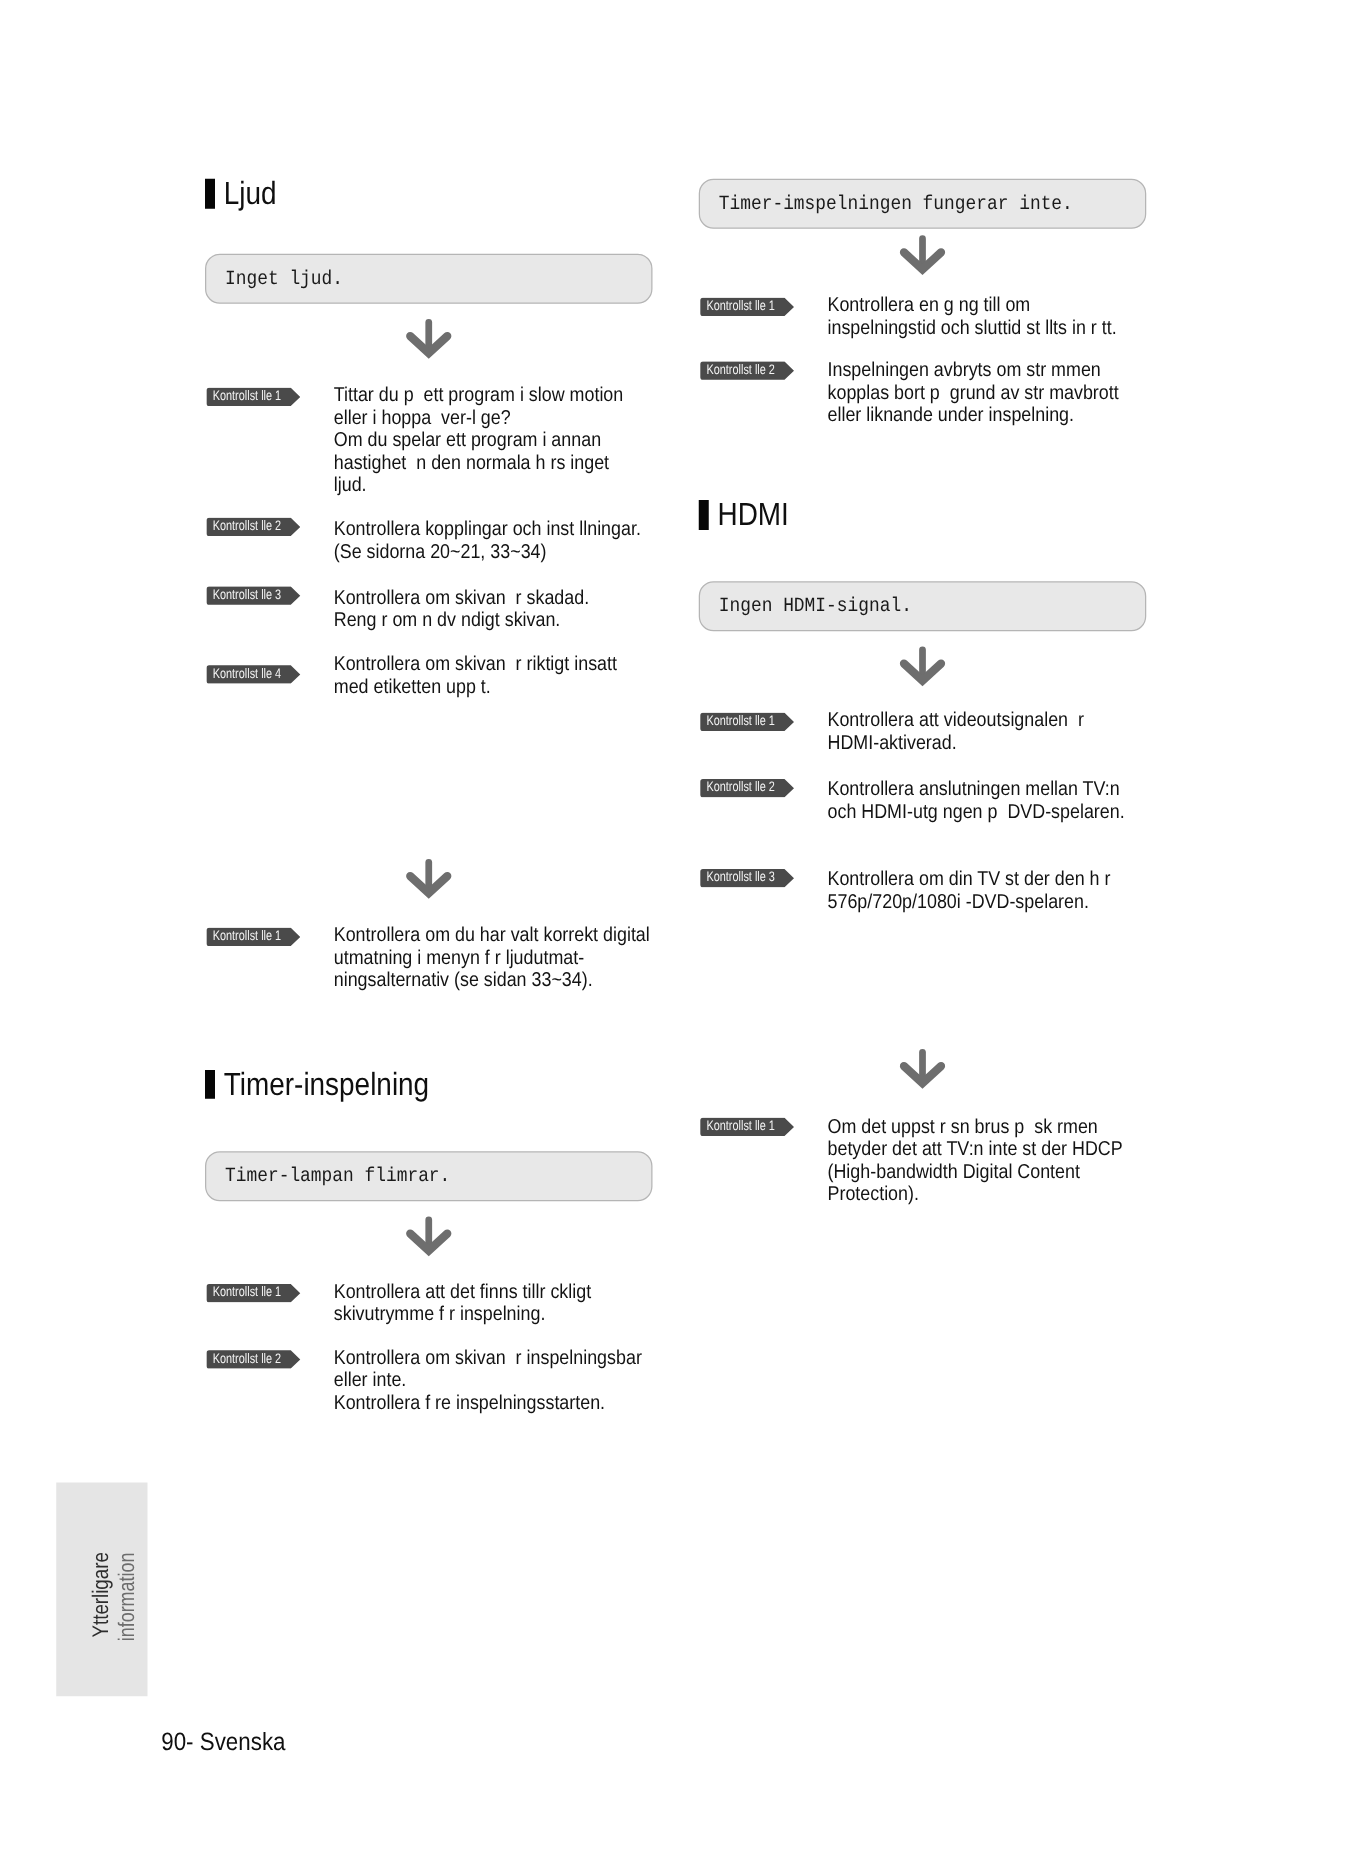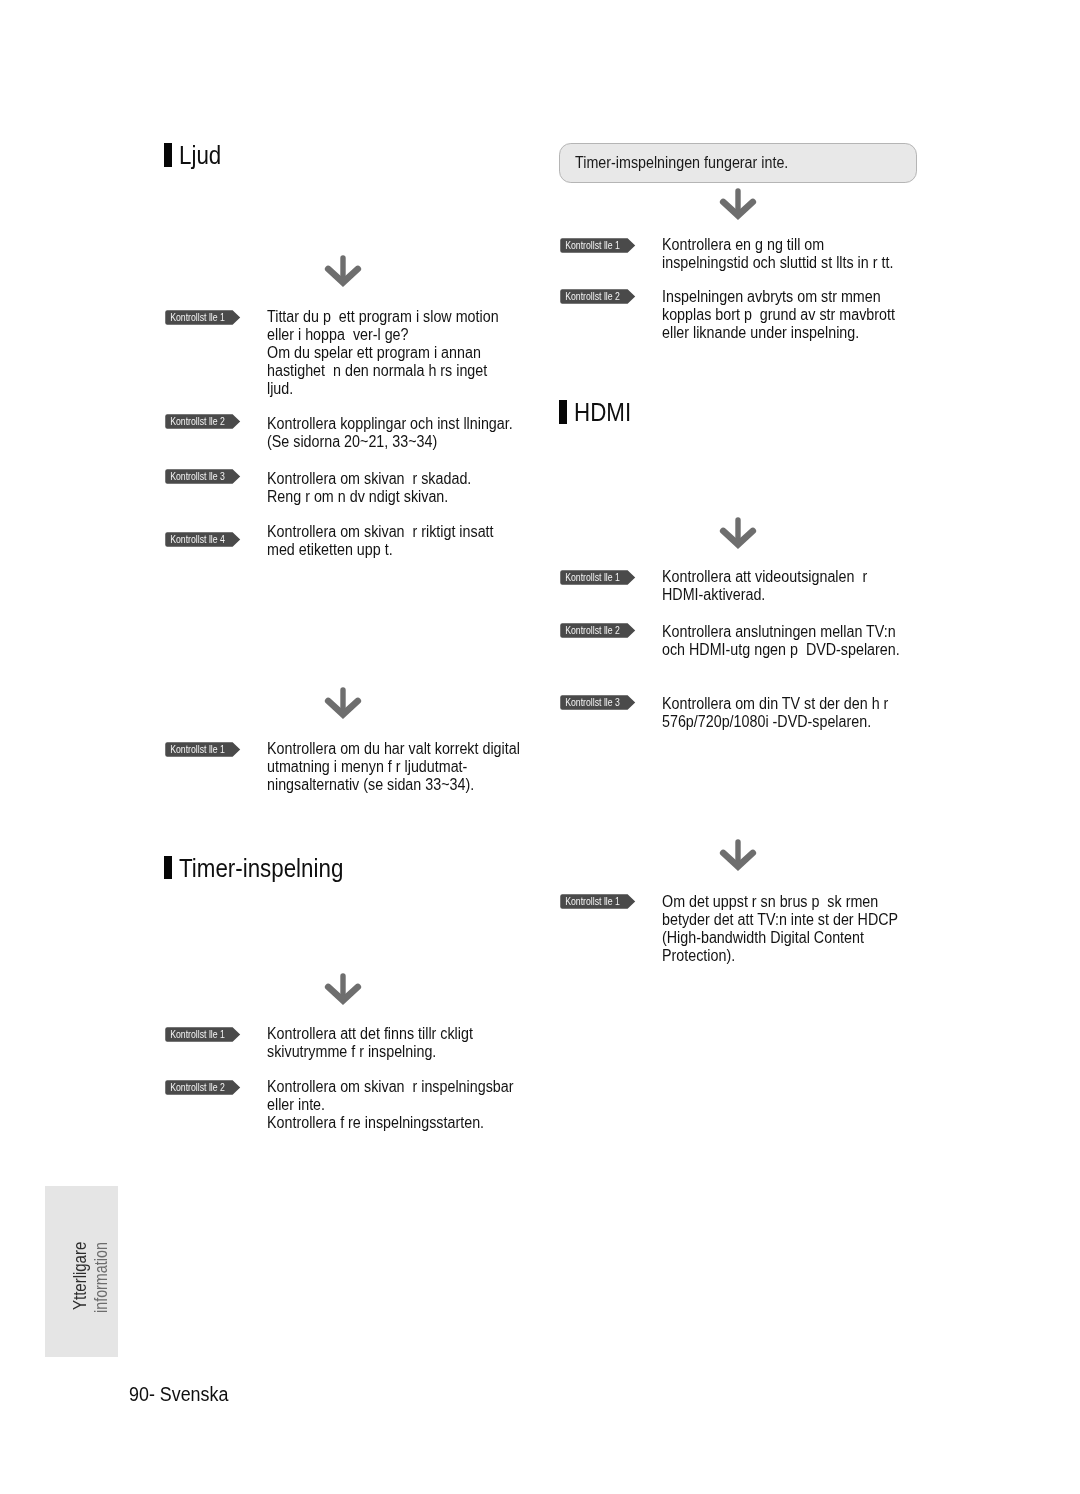--- a/index.html
+++ b/index.html
@@ -7,21 +7,21 @@
  font-family:"Liberation Sans",sans-serif;}
 .page{position:absolute;left:0;top:0;width:1080px;height:1494px;background:#fff;}
 
 .heading{position:absolute;}
 .heading .bar{position:absolute;left:0;top:0;width:7.5px;height:23.8px;background:#060606;}
 .heading .htxt{position:absolute;left:15.1px;top:-4.2px;font-size:25.6px;color:#0f0f0f;
  line-height:32px;white-space:pre;transform:scaleX(0.873);transform-origin:0 0;}
 
 .panel{position:absolute;box-sizing:border-box;border:1px solid #b5b5b5;border-radius:11.8px;
  background:#e8e8e8;}
-.panel .ptxt{position:absolute;left:14.6px;top:0;height:100%;display:flex;align-items:center;}
+.panel .ptxt{position:absolute;left:14.6px;top:0;height:100%;display:flex;align-items:center;font-family:Liberation Mono, monospace;}
 .panel .ptxt i{font-style:normal;font-size:16px;color:#1a1a1a;white-space:pre;
  transform:scaleX(0.894);transform-origin:0 50%;display:block;}
 
 .arrow{position:absolute;display:block;}
 
 .tag{position:absolute;width:76px;height:15px;}
 .tag svg{position:absolute;left:0;top:0;}
 .tag .ttxt{position:absolute;left:0;top:0;width:64.9px;height:15px;display:flex;
  align-items:center;justify-content:center;}
 .tag .ttxt i{font-style:normal;font-size:11px;color:#f4f4f4;white-space:pre;
@@ -38,20 +38,25 @@
  transform:scaleX(0.894);transform-origin:0 0;}
 </style>
 </head>
 <body>
 
 <div class="page">
 <div class="heading" style="left:164px;top:143.4px">
       <span class="bar"></span>
       <span class="htxt">Ljud</span>
     </div>
+<div class="panel" style="left:164px;top:202.8px;width:357.5px;height:40px">
+      <span class="ptxt">
+        <i>Inget ljud.</i>
+      </span>
+    </div>
 <span class="arrow" style="left:323.75px;top:254px"><svg width="38" height="34" viewBox="0 0 38 34" xmlns="http://www.w3.org/2000/svg">
         <path d="M19 3.9 L19 25.0" stroke="#6e6e6e" stroke-width="5.4" stroke-linecap="round" fill="none"></path>
         <path d="M4.2 14.9 L19 28.5 L33.8 14.9" stroke="#6e6e6e" stroke-width="6.6" stroke-linecap="round" stroke-linejoin="miter" fill="none"></path>
       </svg></span>
 <span class="tag" style="left:165.1px;top:309.7px">
       <svg width="76" height="15" viewBox="0 0 76 15" xmlns="http://www.w3.org/2000/svg">
         <path d="M2.3 0.25 H67.6 L75.2 7.5 L67.6 14.75 H2.3 A2.05 2.05 0 0 1 0.25 12.7 V2.3 A2.05 2.05 0 0 1 2.3 0.25 Z" fill="#4a4a4a"></path>
       </svg>
       <span class="ttxt">
         <i>Kontrollst lle 1</i>
@@ -104,20 +109,25 @@
         <i>Kontrollst lle 1</i>
       </span>
     </span>
 <span class="tl" style="left:267px;top:739.7px">Kontrollera om du har valt korrekt digital</span>
 <span class="tl" style="left:267px;top:757.7px">utmatning i menyn f r ljudutmat-</span>
 <span class="tl" style="left:267px;top:775.7px">ningsalternativ (se sidan 33~34).</span>
 <div class="heading" style="left:164px;top:855.7px">
       <span class="bar"></span>
       <span class="htxt">Timer-inspelning</span>
     </div>
+<div class="panel" style="left:164px;top:921.3px;width:357.5px;height:40px">
+      <span class="ptxt">
+        <i>Timer-lampan flimrar.</i>
+      </span>
+    </div>
 <span class="arrow" style="left:323.75px;top:971.5px"><svg width="38" height="34" viewBox="0 0 38 34" xmlns="http://www.w3.org/2000/svg">
         <path d="M19 3.9 L19 25.0" stroke="#6e6e6e" stroke-width="5.4" stroke-linecap="round" fill="none"></path>
         <path d="M4.2 14.9 L19 28.5 L33.8 14.9" stroke="#6e6e6e" stroke-width="6.6" stroke-linecap="round" stroke-linejoin="miter" fill="none"></path>
       </svg></span>
 <span class="tag" style="left:165.1px;top:1027.4px">
       <svg width="76" height="15" viewBox="0 0 76 15" xmlns="http://www.w3.org/2000/svg">
         <path d="M2.3 0.25 H67.6 L75.2 7.5 L67.6 14.75 H2.3 A2.05 2.05 0 0 1 0.25 12.7 V2.3 A2.05 2.05 0 0 1 2.3 0.25 Z" fill="#4a4a4a"></path>
       </svg>
       <span class="ttxt">
         <i>Kontrollst lle 1</i>
@@ -162,20 +172,25 @@
       <span class="ttxt">
         <i>Kontrollst lle 2</i>
       </span>
     </span>
 <span class="tl" style="left:662px;top:288.3px">Inspelningen avbryts om str mmen</span>
 <span class="tl" style="left:662px;top:306.3px">kopplas bort p  grund av str mavbrott</span>
 <span class="tl" style="left:662px;top:324.3px">eller liknande under inspelning.</span>
 <div class="heading" style="left:559px;top:400px">
       <span class="bar"></span>
       <span class="htxt">HDMI</span>
+    </div>
+<div class="panel" style="left:559px;top:465px;width:357.5px;height:40px">
+      <span class="ptxt">
+        <i>Ingen HDMI-signal.</i>
+      </span>
     </div>
 <span class="arrow" style="left:718.75px;top:516px"><svg width="38" height="34" viewBox="0 0 38 34" xmlns="http://www.w3.org/2000/svg">
         <path d="M19 3.9 L19 25.0" stroke="#6e6e6e" stroke-width="5.4" stroke-linecap="round" fill="none"></path>
         <path d="M4.2 14.9 L19 28.5 L33.8 14.9" stroke="#6e6e6e" stroke-width="6.6" stroke-linecap="round" stroke-linejoin="miter" fill="none"></path>
       </svg></span>
 <span class="tag" style="left:560.1px;top:570.4px">
       <svg width="76" height="15" viewBox="0 0 76 15" xmlns="http://www.w3.org/2000/svg">
         <path d="M2.3 0.25 H67.6 L75.2 7.5 L67.6 14.75 H2.3 A2.05 2.05 0 0 1 0.25 12.7 V2.3 A2.05 2.05 0 0 1 2.3 0.25 Z" fill="#4a4a4a"></path>
       </svg>
       <span class="ttxt">

